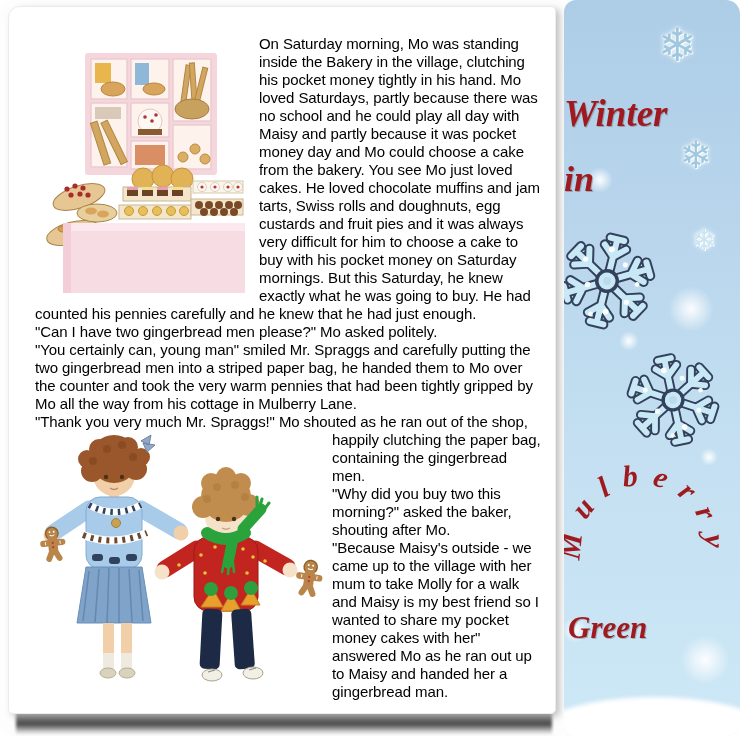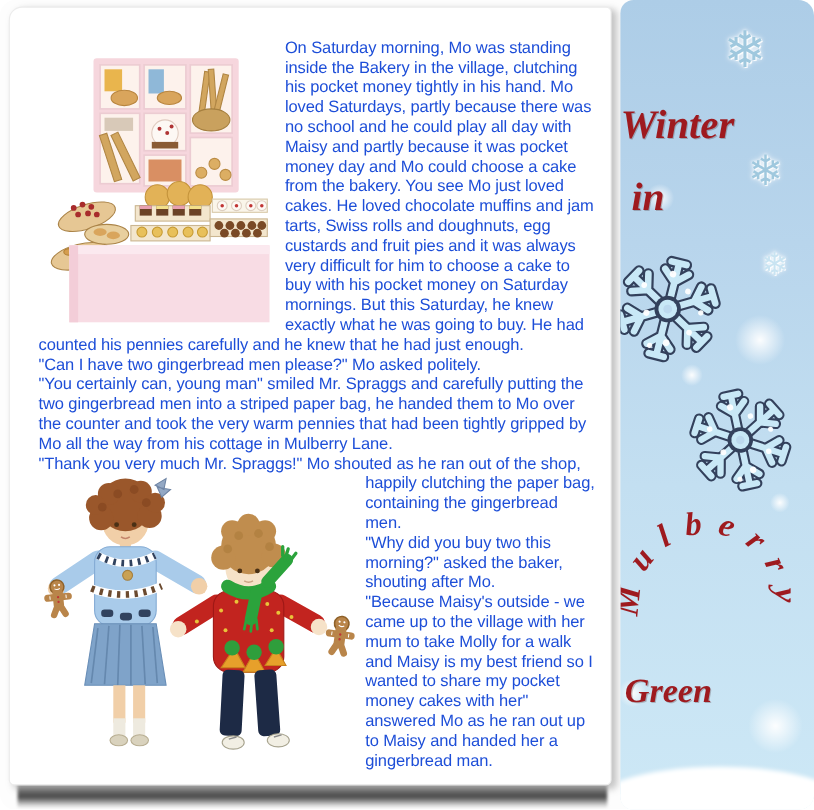--- a/index.html
+++ b/index.html
@@ -2,21 +2,21 @@
 <html><head>
 <meta charset="utf-8">
 <style>
   html,body{margin:0;padding:0;background:#ffffff;}
   .stage{position:relative;width:740px;height:736px;background:#fdfdfd;overflow:hidden;
          border-radius:14px;font-family:"Liberation Sans", sans-serif;}
   
   .page-card{position:absolute;left:8px;top:6px;width:548px;height:708px;background:#ffffff;
              border:1px solid #ececec;border-radius:12px 5px 5px 5px;box-sizing:border-box;
              box-shadow:4px 3px 7px rgba(110,110,110,.4);padding:28px 14px 0 26px;overflow:hidden;z-index:2;}
-  .page-card p{margin:0;font-size:15px;line-height:18px;color:#1d4ed8;letter-spacing:-0.1px;}
+  .page-card p{margin:0;font-size:15px;line-height:18px;color:#000000;letter-spacing:-0.1px;}
   .bakery-float{float:left;width:212px;height:262px;margin:2px 12px 6px 0;}
   .dolls-float{float:left;width:295px;height:284px;margin:0 8px 0 -6px;
                shape-outside:inset(18px 0px 0px 0px);}
   .dolls-float svg{margin-top:18px;display:block;}
   .page-shadow{position:absolute;left:16px;top:712px;width:536px;height:23px;z-index:1;
                filter:blur(1.5px);border-radius:0 0 40%/10px 40%/10px;
                background:linear-gradient(180deg, rgba(90,90,90,.25) 0%, rgba(70,70,70,.85) 35%,
                            rgba(58,58,58,.9) 55%, rgba(150,150,150,.45) 85%, rgba(210,210,210,0) 100%);}
   
   .sidebar{position:absolute;left:564px;top:0;width:176px;height:736px;overflow:hidden;
@@ -24,21 +24,21 @@
            background:linear-gradient(180deg,#adcde7 0%,#b8d5ec 30%,#c3dff1 60%,#cde8f6 100%);}
   .blob{position:absolute;border-radius:50%;
         background:radial-gradient(circle, rgba(255,255,255,.95) 0%, rgba(255,255,255,0) 70%);}
   .flake-sm{position:absolute;font-family:"DejaVu Sans", sans-serif;color:#9fc8de;line-height:1;
             text-shadow:0 0 3px #fff,0 0 6px #fff,1px 1px 0 rgba(255,255,255,.85);}
   .flake-big{position:absolute;}
   .winter-word{position:absolute;left:0;width:100%;text-align:left;color:#9e1a1f;
                font-family:"Liberation Serif", serif;font-style:italic;font-weight:bold;
                text-shadow:1px 1px 0 rgba(60,20,20,.25);}
   .w1{top:92px;font-size:37px;}
-  .w2{top:158px;font-size:36px;padding-left:10px;width:calc(100% - 10px);}
+  .w2{top:158px;font-size:36px;width:calc(100% - 10px);}
   .green-word{top:610px;font-size:31px;padding-left:4px;width:calc(100% - 8px);}
   .arc-svg{position:absolute;left:0;top:440px;}
   .arc-svg text{font-family:"Liberation Serif", serif;font-style:italic;font-weight:bold;
                 font-size:30px;fill:#9e1a1f;letter-spacing:13px;}
   .snow-mound{position:absolute;left:-32px;top:697px;width:244px;height:80px;background:#fff;
               border-radius:50%;filter:blur(2px);}
   .snow-fill{position:absolute;left:0;top:722px;width:176px;height:14px;background:#fff;}
   
   .fd{stroke:#33415c;stroke-width:10;stroke-linecap:round;fill:none;}
   .fl{stroke:#c8e8f6;stroke-width:6;stroke-linecap:round;fill:none;}

